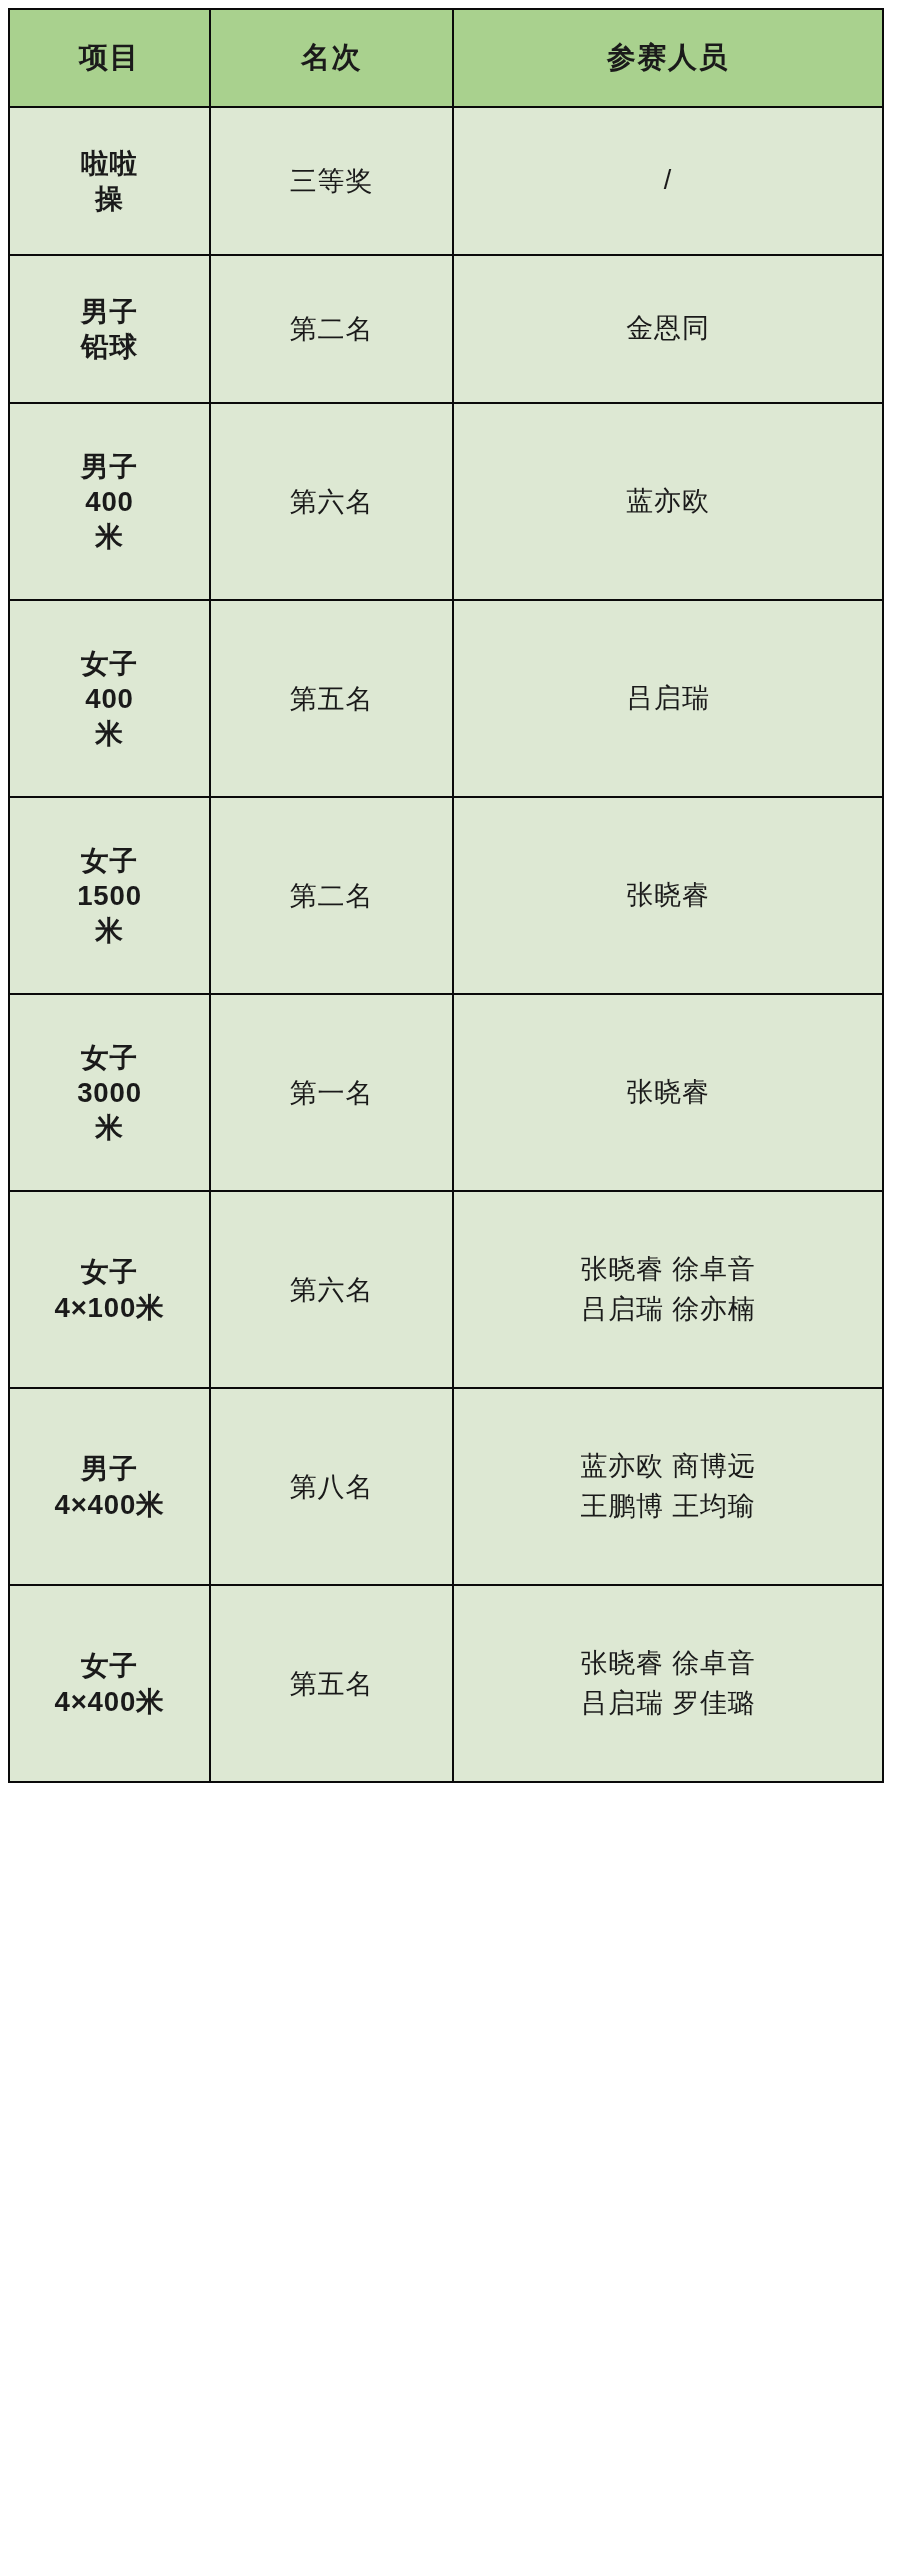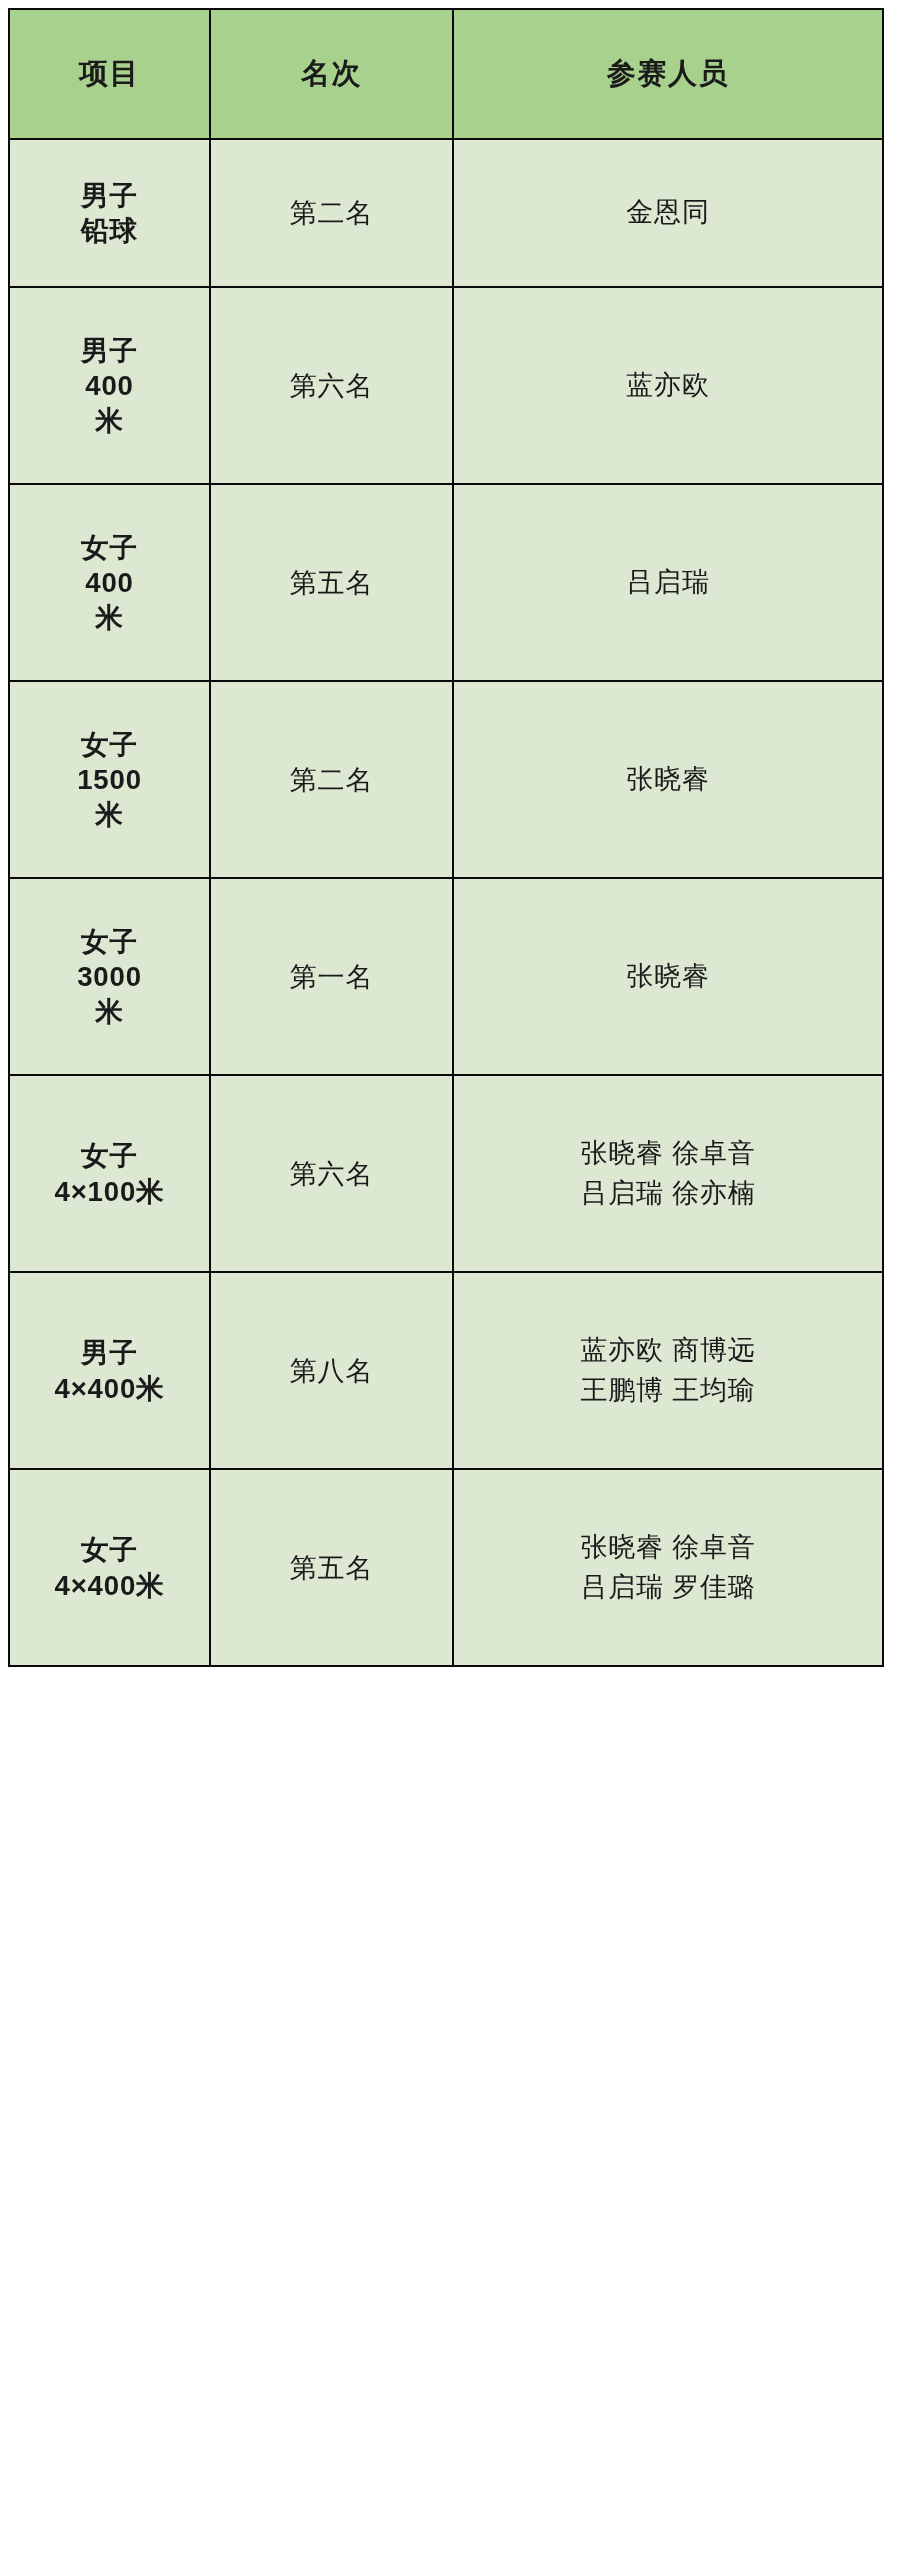--- a/index.html
+++ b/index.html
@@ -19,21 +19,21 @@
     padding: 8px 8px 8px 8px;
   }
   table.results {
     border-collapse: collapse;
     table-layout: fixed;
     width: 874px;
     margin: 0;
   }
   table.results td, table.results th {
     border: 2.4px solid #0a0a0a;
-    padding: 16px;
+    padding: 0;
     text-align: center;
     vertical-align: middle;
   }
   thead th {
     background: #a9d18e;
     color: #1a1a1a;
     font-size: 29px;
     font-weight: bold;
     height: 96px;
     letter-spacing: 1.6px;
@@ -80,20 +80,27 @@
       <col class="c-members">
     </colgroup>
     <thead>
       <tr>
         <th>项目</th>
         <th>名次</th>
         <th>参赛人员</th>
       </tr>
     </thead>
     <tbody>
+        <tr style="height: 148px;">
+          <td class="event">啦啦<br>操</td>
+          <td class="rank">三等奖</td>
+          <td class="members">
+            <span class="line">/</span>
+          </td>
+        </tr>
         <tr style="height: 148px;">
           <td class="event">男子<br>铅球</td>
           <td class="rank">第二名</td>
           <td class="members">
             <span class="line">金恩同</span>
           </td>
         </tr>
         <tr style="height: 197px;">
           <td class="event">男子<br>400<br>米</td>
           <td class="rank">第六名</td>

